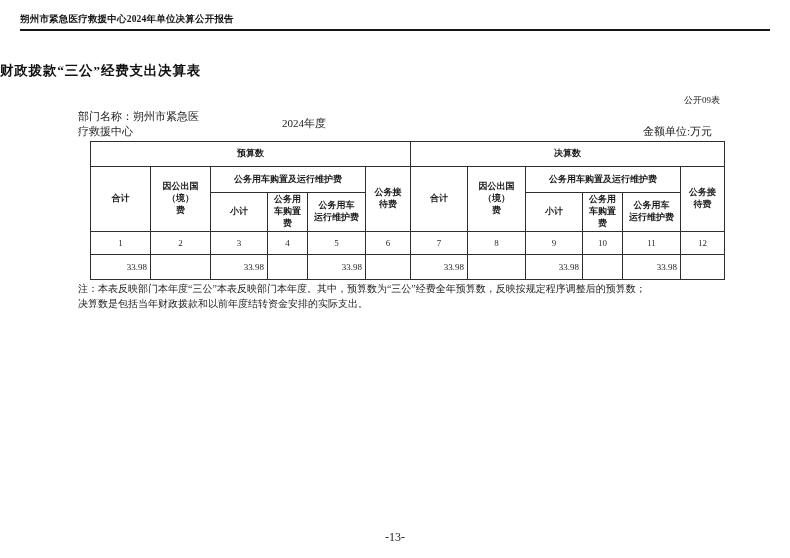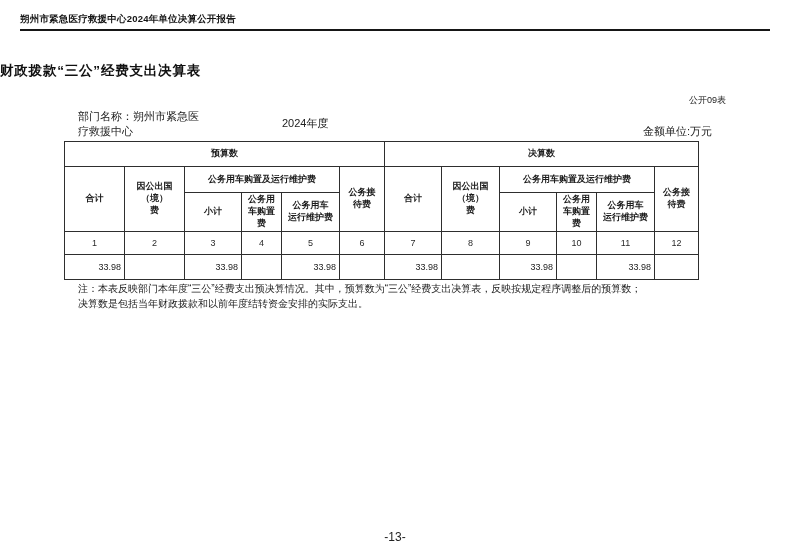--- a/index.html
+++ b/index.html
@@ -1,42 +1,42 @@
 <!DOCTYPE html>
 <html><head>
 <meta charset="utf-8">
 <style>
   html,body { margin:0; padding:0; background:#ffffff; }
   .page {
     position:relative; width:790px; height:558px; background:#ffffff;
-    font-family:Liberation Sans, sans-serif; color:#1c1c1c;
+    font-family:Liberation Serif, serif; color:#1c1c1c;
     overflow:hidden;
   }
   .doc-header {
     position:absolute; left:20px; top:13px; width:750px;
     border-bottom:2px solid #161616; padding-bottom:3px;
     font-size:9.5px; font-weight:bold; letter-spacing:0.2px; color:#141414;
   }
   .title {
     position:absolute; top:62px; left:0; width:790px; text-align:left;
     font-size:13.5px; font-weight:bold; letter-spacing:0.8px; color:#111;
   }
   .table-no {
-    position:absolute; top:94px; right:64px; font-size:9px; color:#222;
+    position:absolute; top:94px; right:70px; font-size:9px; color:#222;
   }
   .meta-row {
     position:absolute; top:108px; left:78px; width:634px;
     display:flex; align-items:center; font-size:11px; color:#222;
   }
   .dept { width:126px; line-height:1.35; }
   .year { margin-left:78px; white-space:nowrap; }
   .unit { margin-left:auto; white-space:nowrap;margin-top:16px; }
 
   table.fin-table {
-    position:absolute; top:141px; left:64px; width:634px;
+    position:absolute; top:141px; left:90px; width:634px;
     border-collapse:collapse; table-layout:fixed;
     font-size:9px; color:#1c1c1c;
   }
   .fin-table th, .fin-table td {
     border:1px solid #2e2e2e; padding:1px 2px; overflow:hidden;
   }
   .fin-table th {
     font-weight:bold; text-align:center; vertical-align:middle; line-height:1.3;
   }
   .pre { white-space:pre-line; }
@@ -146,18 +146,18 @@
         <td>33.98</td>
         <td></td>
         <td>33.98</td>
         <td></td>
         <td>33.98</td>
         <td></td>
       </tr>
     </tbody>
   </table>
 
-  <div class="note">注：本表反映部门本年度“三公”经费支出预决算情况。其中，预算数为“三公”经费支出决算表，反映按规定程序调整后的预算数；
+  <div class="note">注：本表反映部门本年度“三公”本表反映部门本年度。其中，预算数为“三公”经费全年预算数，反映按规定程序调整后的预算数；
 决算数是包括当年财政拨款和以前年度结转资金安排的实际支出。</div>
 
   <div class="page-number">-13-</div>
 
 </div>
 
 </body></html>

